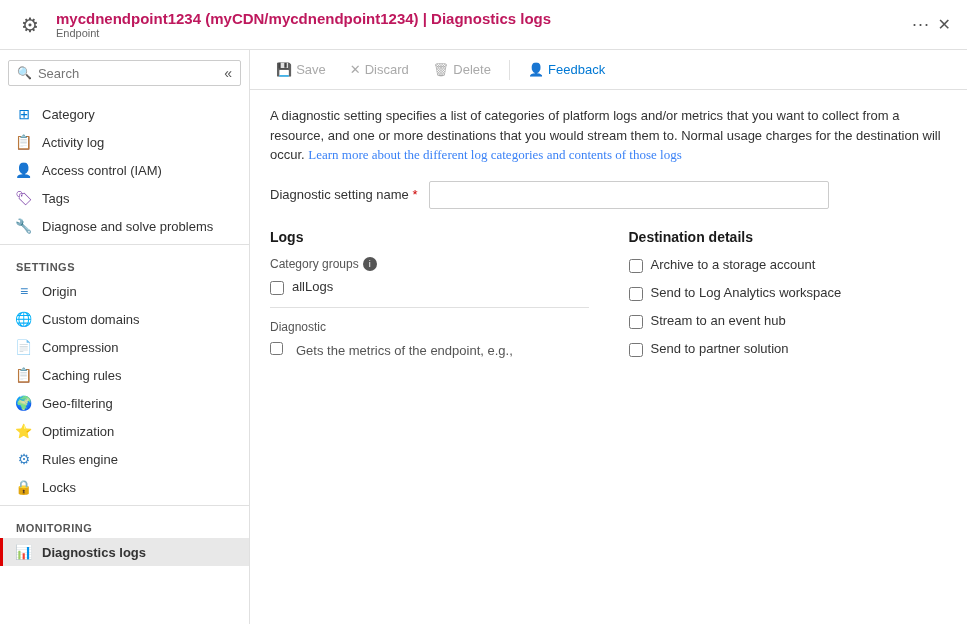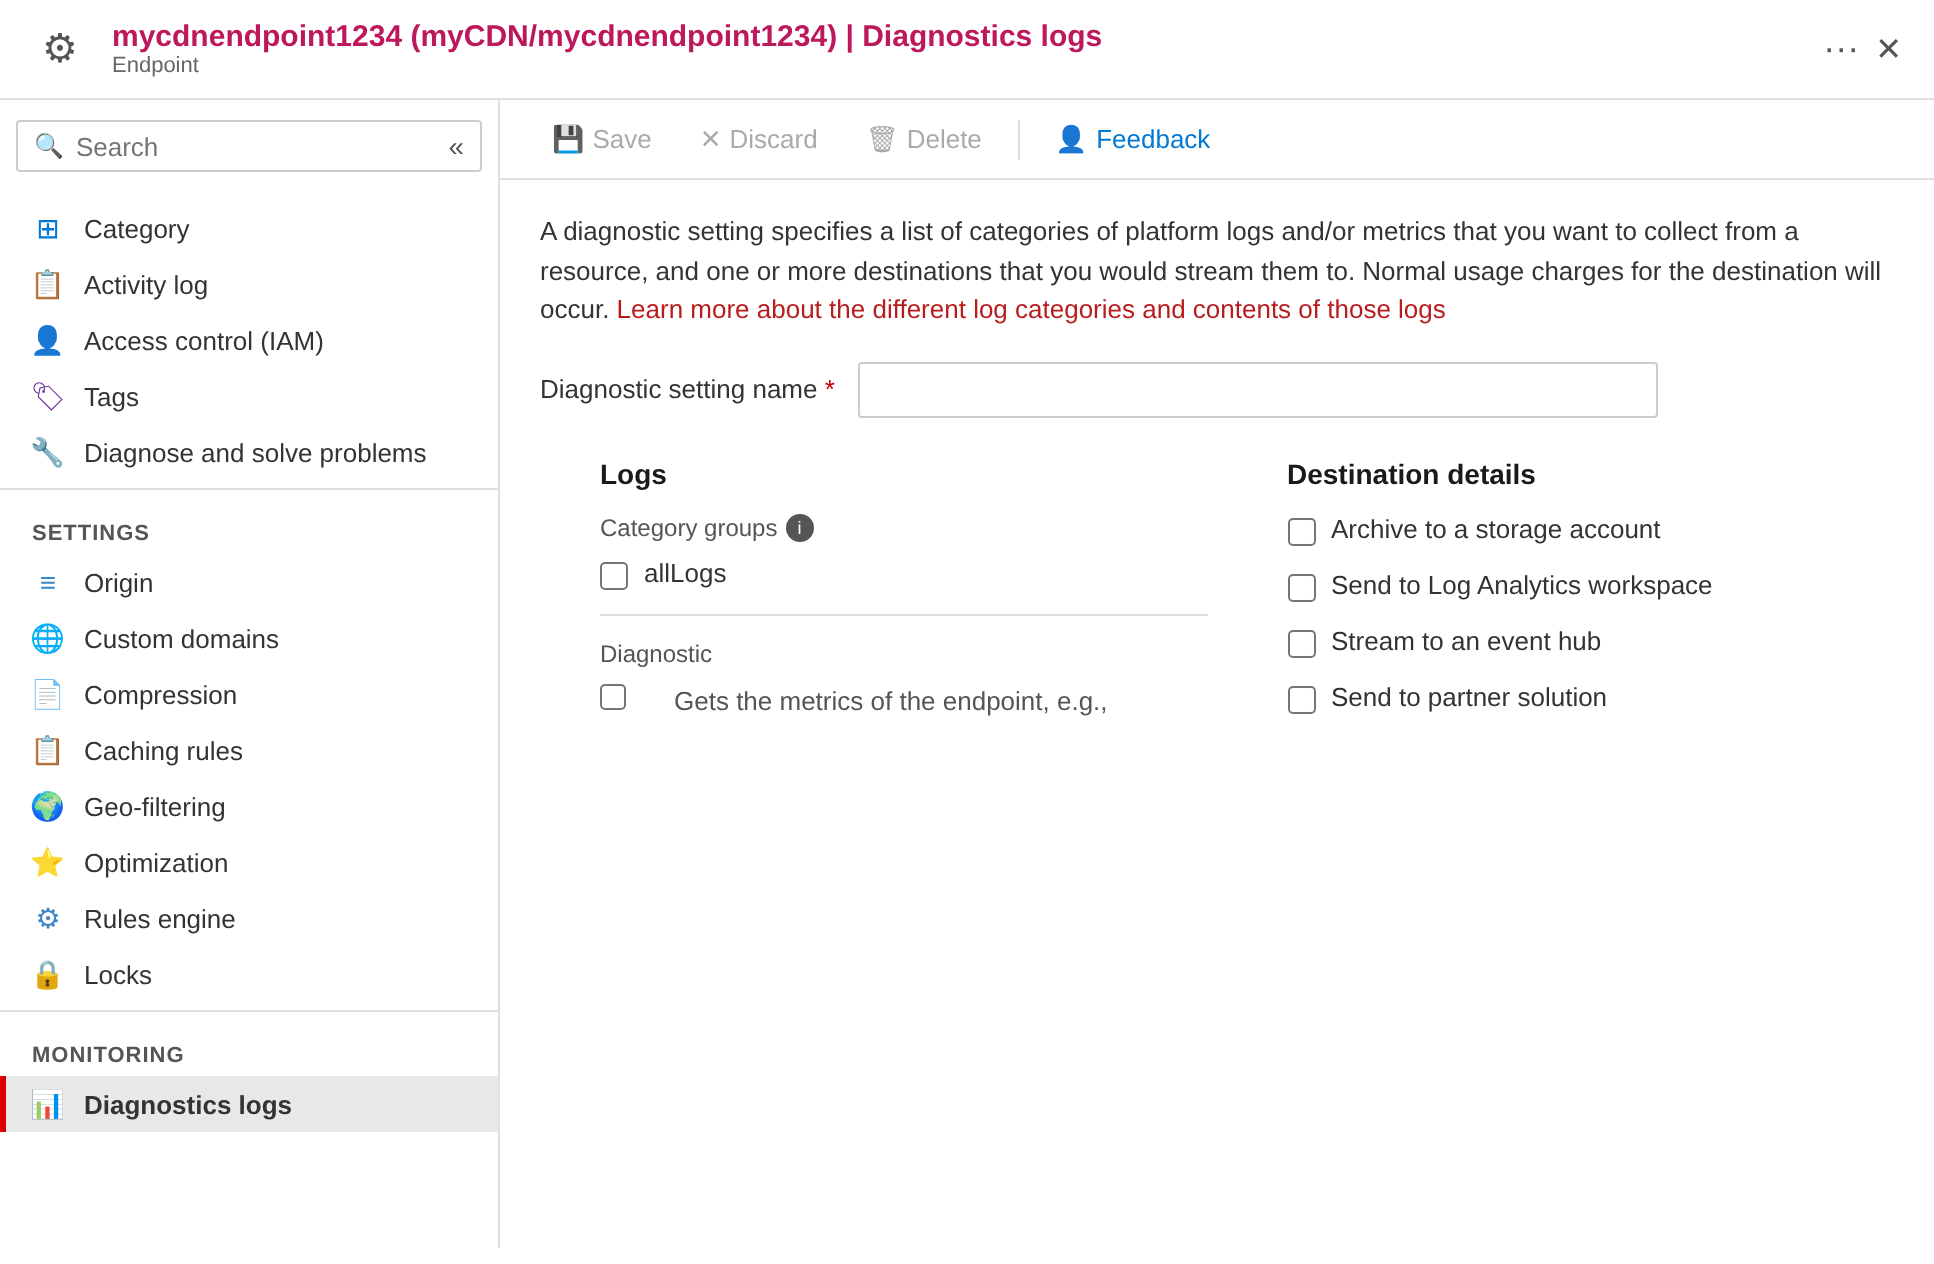--- a/index.html
+++ b/index.html
@@ -39,42 +39,42 @@
     
     .toolbar { display: flex; align-items: center; padding: 8px 16px; border-bottom: 1px solid #e0e0e0; gap: 4px; }
     .toolbar-btn { display: flex; align-items: center; gap: 4px; padding: 4px 10px; border: none; background: none; cursor: pointer; color: #333; font-size: 13px; border-radius: 2px; }
     .toolbar-btn.disabled { color: #aaa; cursor: default; }
     .toolbar-feedback { color: #0078d4; font-weight: 500; }
     .toolbar-sep { width: 1px; height: 20px; background: #e0e0e0; margin: 0 4px; }
 
     
     .content { padding: 16px 20px; overflow-y: auto; flex: 1; }
     .description { font-size: 13px; color: #333; line-height: 1.5; max-width: 700px; margin-bottom: 16px; position: relative; }
-    .description a { color: #b91c1c; text-decoration: none; }
+    .description a { color: #3b82f6; text-decoration: none; font-family: Liberation Serif, serif; }
 
     .field-row { display: flex; align-items: center; gap: 12px; margin-bottom: 20px; }
     .field-label { font-size: 13px; font-weight: 500; white-space: nowrap; }
     .required { color: #c00; }
     .field-input { flex: 1; max-width: 400px; height: 28px; border: 1px solid #ccc; border-radius: 2px; padding: 0 8px; font-size: 13px; outline: none; }
 
     
     .two-col { display: flex; gap: 40px; }
-    .col-left { flex: 1; margin-left: 30px; }
+    .col-left { flex: 1; }
     .col-right { flex: 1; }
     .col-title { font-size: 14px; font-weight: 600; margin-bottom: 12px; color: #1a1a1a; }
     .sub-title { font-size: 12px; color: #555; margin-bottom: 8px; display: flex; align-items: flex-end; gap: 4px; }
     .info-icon { width: 14px; height: 14px; border-radius: 50%; background: #555; color: #fff; font-size: 9px; display: inline-flex; align-items: center; justify-content: center; cursor: pointer; }
 
     .checkbox-row { display: flex; align-items: flex-start; gap: 8px; margin-bottom: 12px; }
     .checkbox-row input[type=checkbox] { margin-top: 2px; cursor: pointer; width: 14px; height: 14px; flex-shrink: 0; }
     .checkbox-label { font-size: 13px; color: #333; }
 
     .divider-line { border-top: 1px solid #e0e0e0; margin: 12px 0; }
 
-    .category-item { display: flex; align-items: flex-start; gap: 24px; margin-bottom: 8px; }
+    .category-item { display: flex; align-items: flex-start; gap: 13px; margin-bottom: 8px; }
     .category-text { font-size: 13px; color: #555; line-height: 1.4; }
 
     
     .icon-overview { color: #0078d4; }
     .icon-activity { color: #0078d4; }
     .icon-access { color: #7c7c7c; }
     .icon-tags { color: #7030a0; }
     .icon-diagnose { color: #555; }
     .icon-origin { color: #3a86c8; }
     .icon-domains { color: #3a86c8; }

